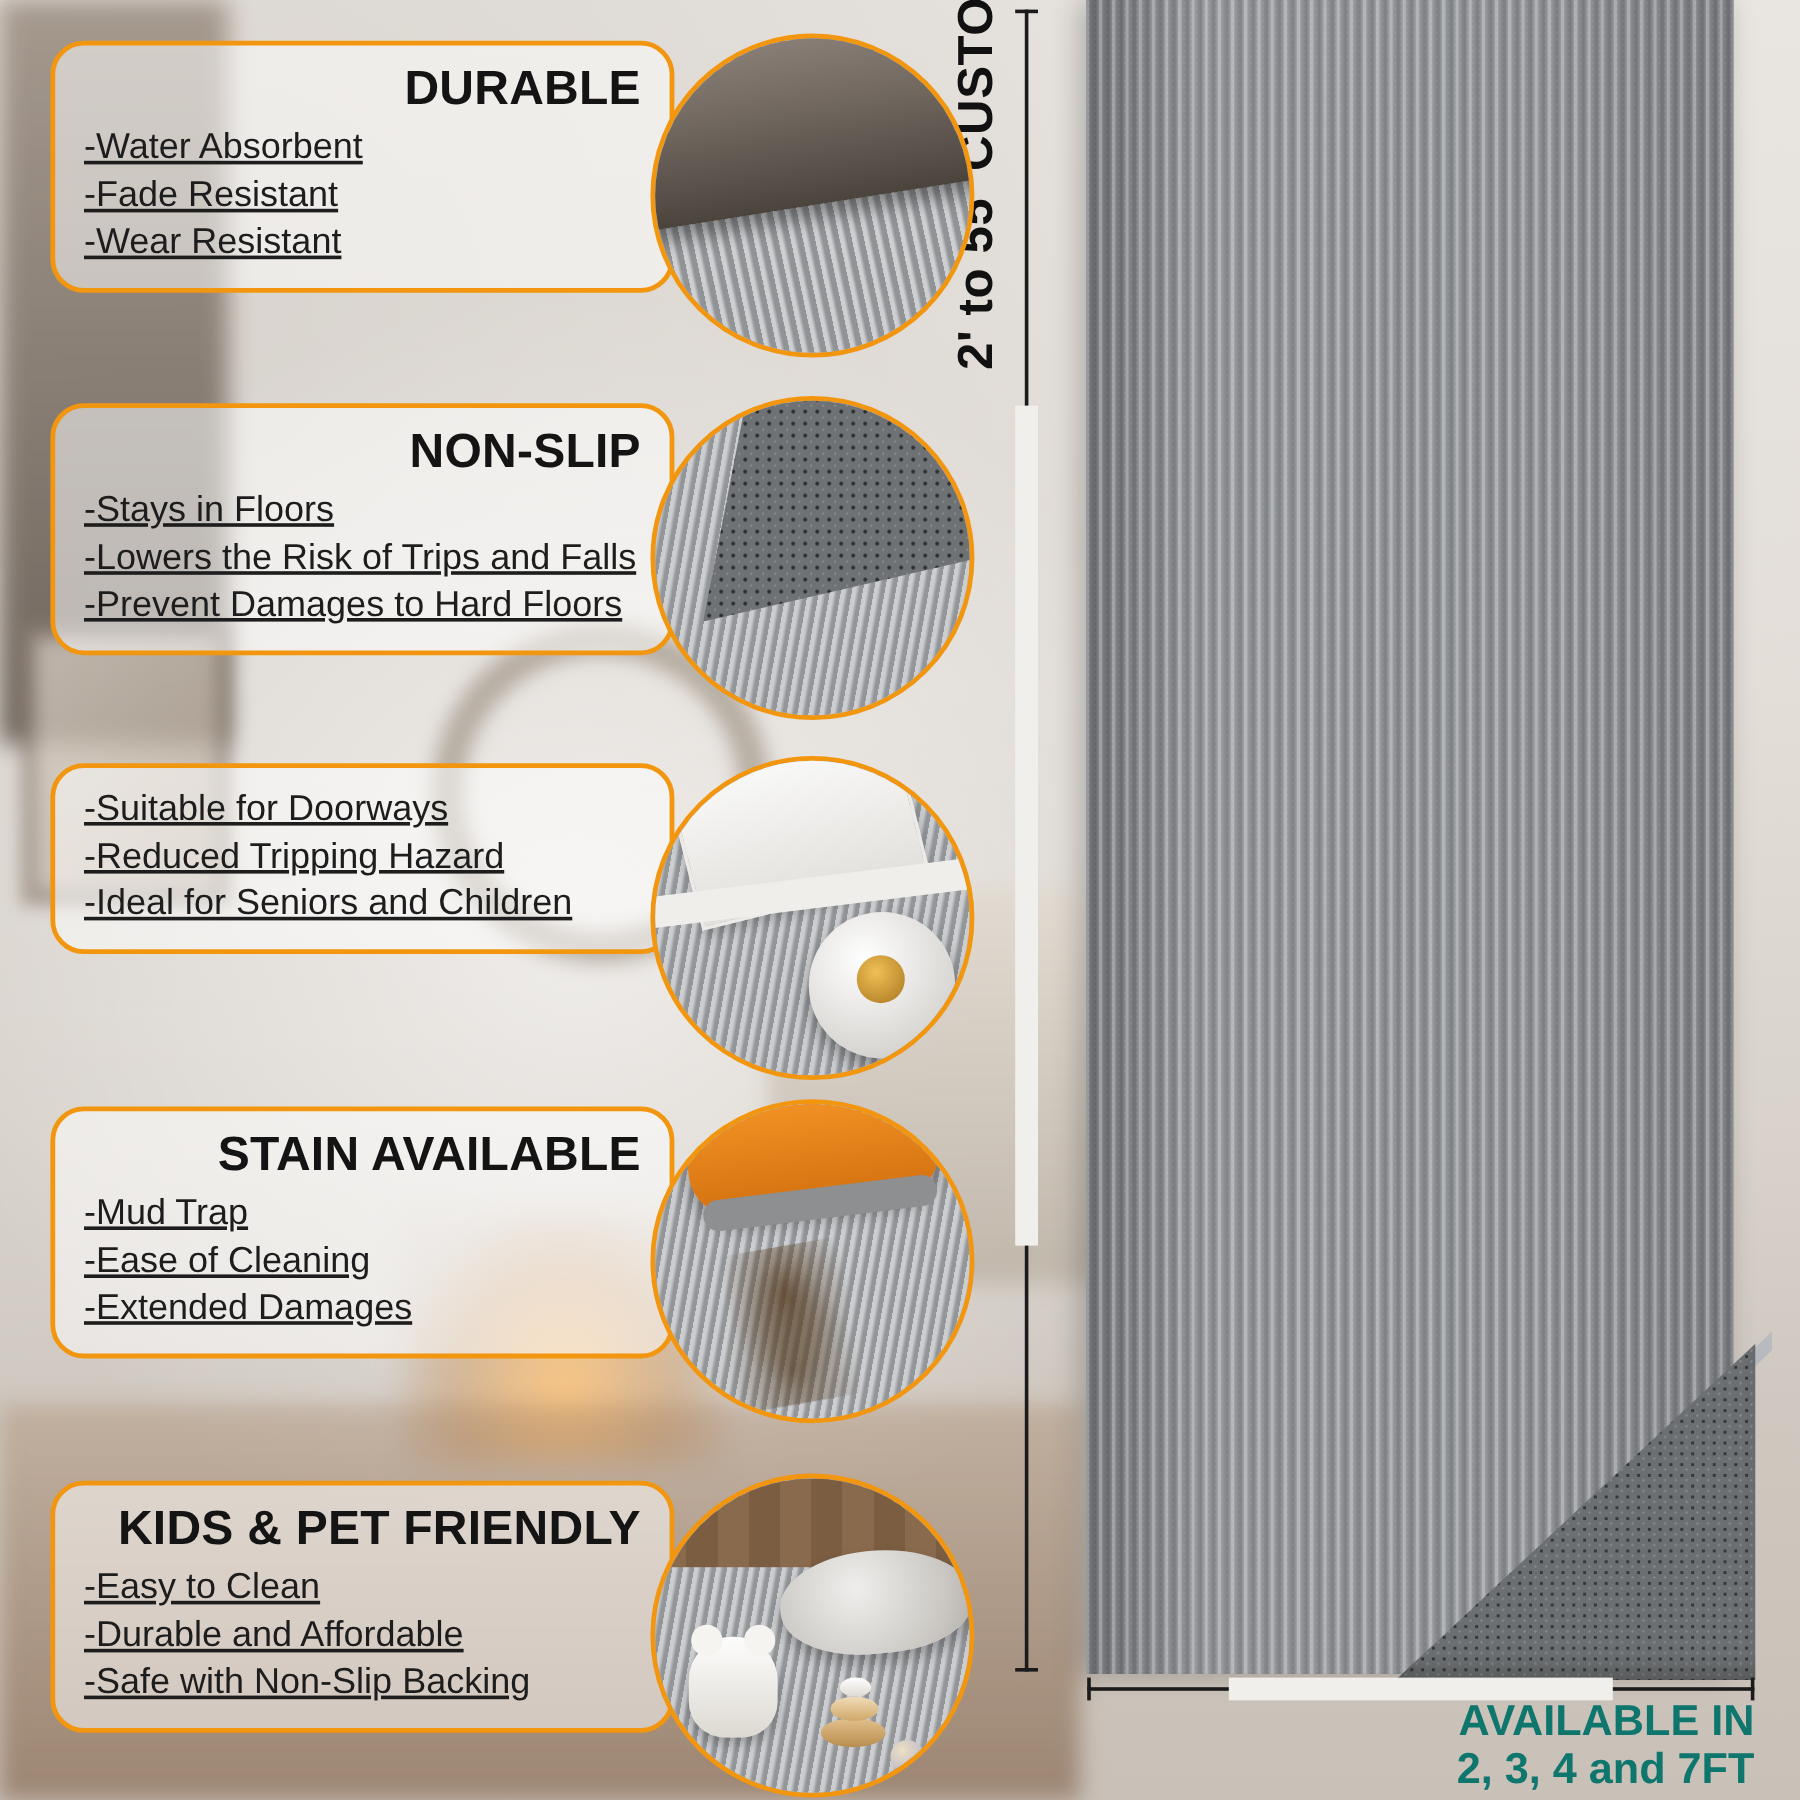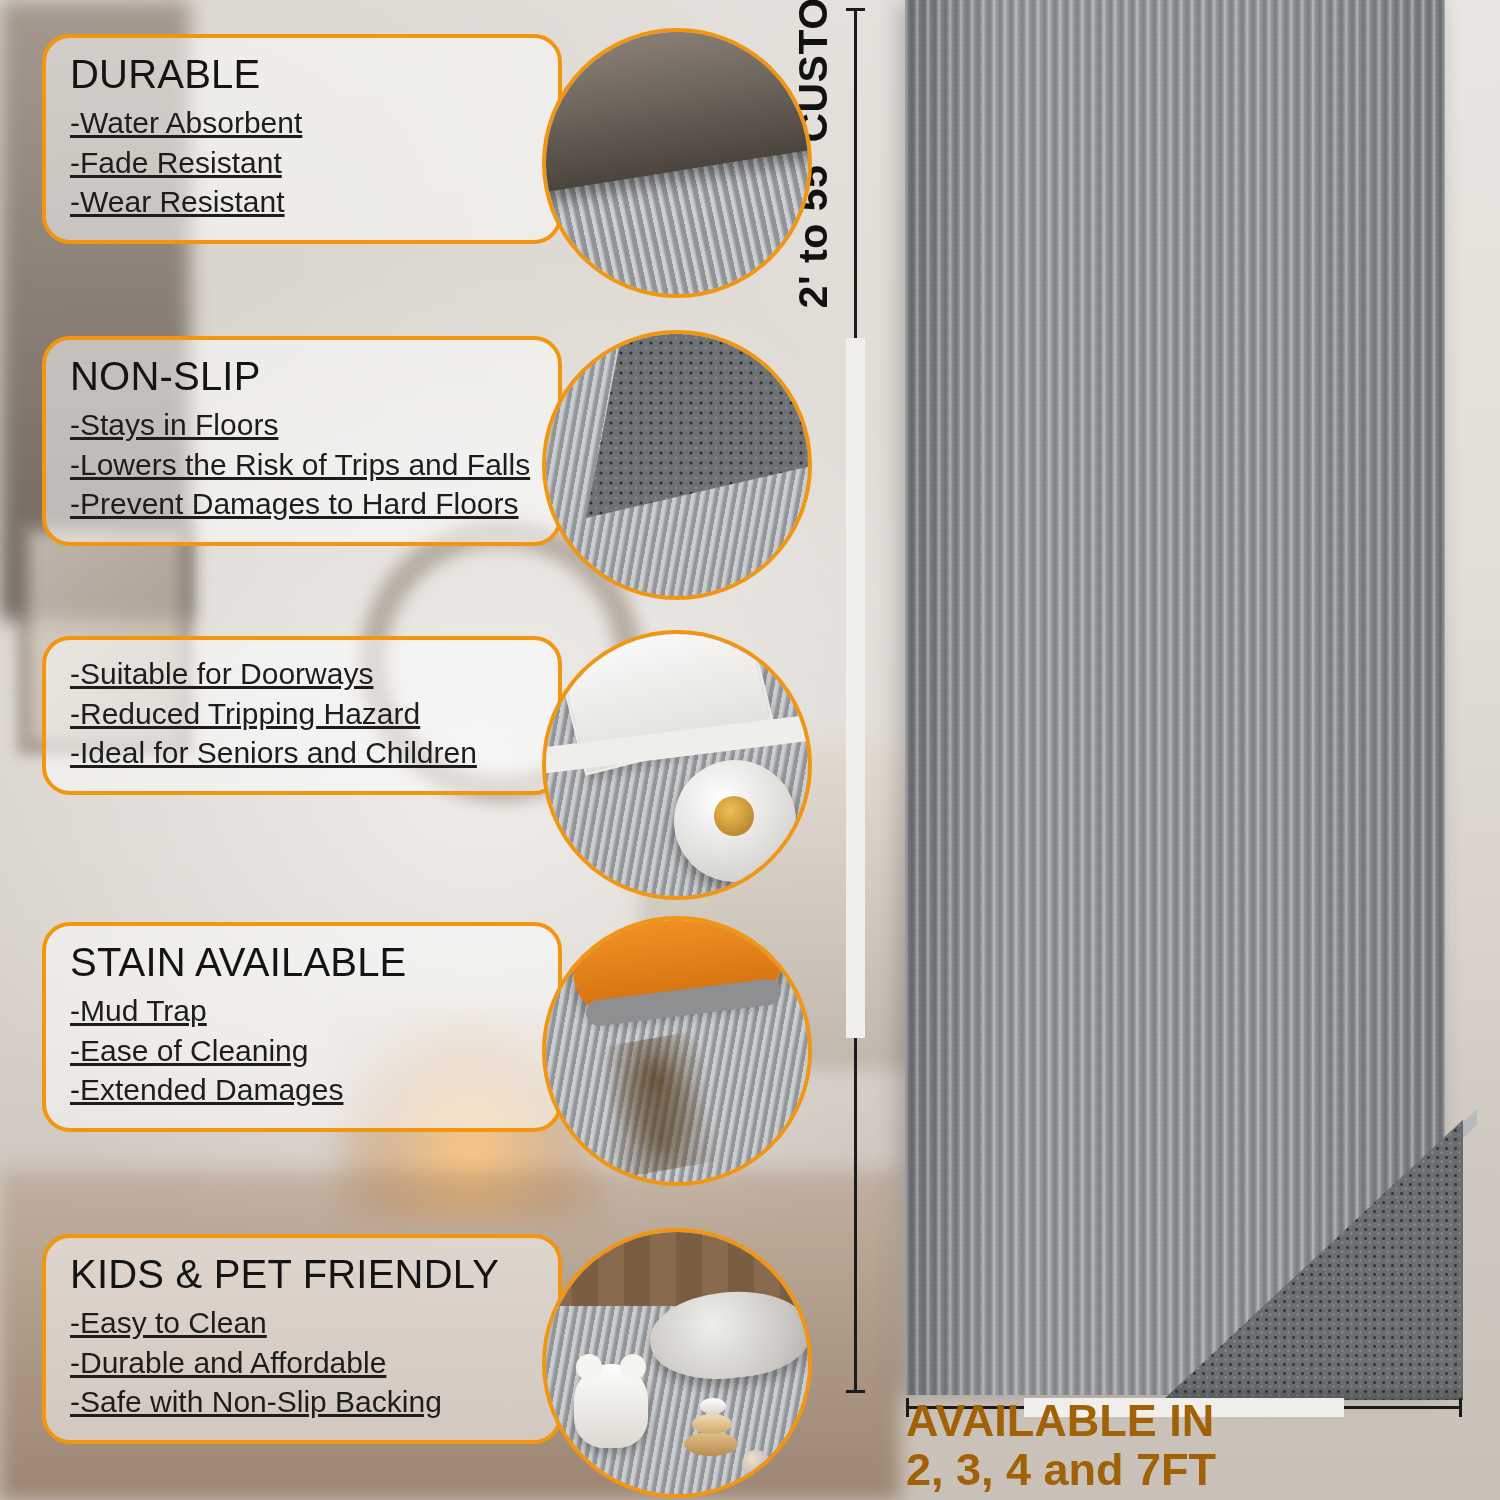--- a/index.html
+++ b/index.html
@@ -159,25 +159,25 @@
     position: absolute; top: 0; width: 3px; height: 19px; background: #1b1b1b;
   }
   .h-bracket .cap-l { left: 0; }
   .h-bracket .cap-r { right: 0; }
   .h-bracket .gap {
     position: absolute; top: 0; left: 118px; width: 320px; height: 19px; background: #f1efec;
   }
   .h-label {
     position: absolute;
     left: 906px; bottom: 8px; width: 556px;
-    text-align: left;
+    text-align: right;
     font-weight: bold;
-    font-size: 45px;
+    font-size: 36px;
     line-height: 1.0;
-    color: #a16207;
+    color: #0f766e;
   }
   .h-label .l2 { display: block; margin-top: 4px; }
 
   
   .features {
     position: absolute;
     left: 0; top: 0; width: 830px; height: 1500px;
   }
   .feature {
     position: absolute;
@@ -194,25 +194,26 @@
     position: absolute;
     left: 0; top: 6px;
     width: 520px;
     border: 4px solid #f2960f;
     border-radius: 28px;
     background: rgba(255,255,255,0.52);
     padding: 14px 24px 18px 24px;
     box-sizing: border-box;
   }
   .callout .title {
-    font-weight: normal;
+    font-weight: bold;
     font-size: 40px;
     color: #141414;
     letter-spacing: 0.2px;
     margin-bottom: 6px;
+    text-align: right;
   }
   .callout .bullet {
     font-size: 30px;
     color: #1d1d1d;
     line-height: 1.32;
     white-space: nowrap;
     text-decoration: underline;
   }
 
   .thumb {

